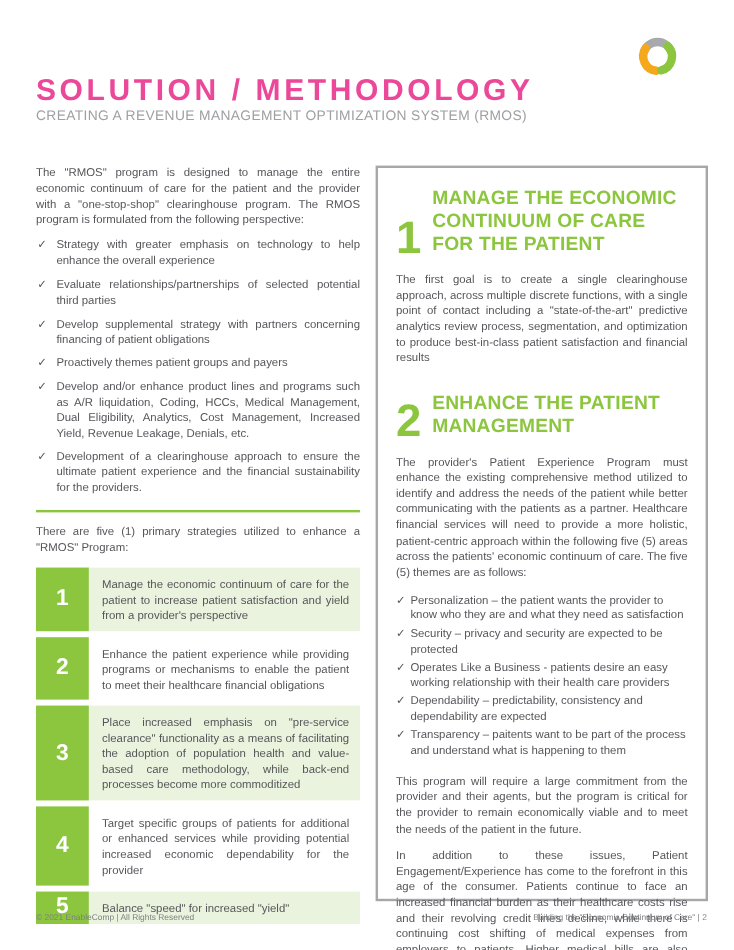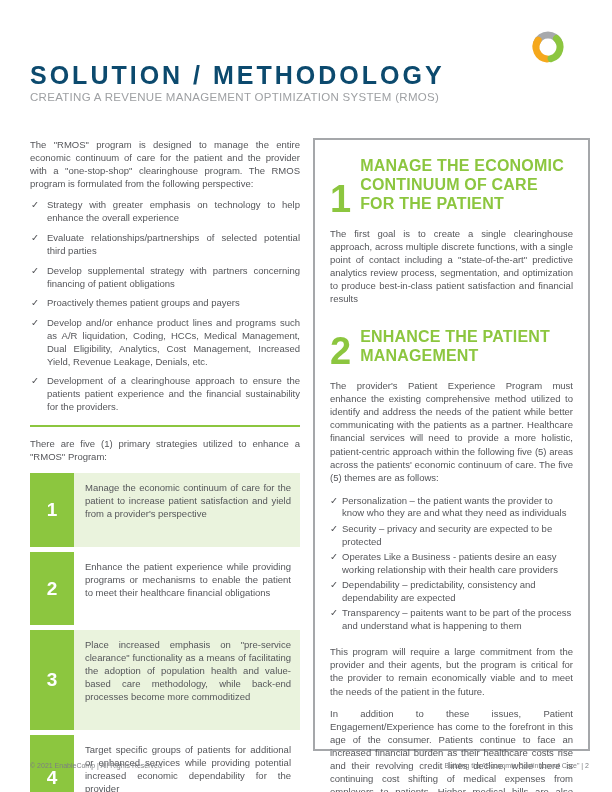--- a/index.html
+++ b/index.html
@@ -6,21 +6,21 @@
   body{
     width:612px;height:792px;position:relative;background:#ffffff;
     font-family:"Liberation Sans", sans-serif;color:#55565A;overflow:hidden;
   }
   
   .logo{position:absolute;top:27px;right:44px;width:40px;height:40px;}
   
   .header{position:absolute;top:62px;left:30px;right:30px;}
   .title{
     margin:0;font-size:25px;font-weight:bold;letter-spacing:3px;
-    color:#0c4a6e;line-height:1.05;
+    color:#ec4899;line-height:1.05;
   }
   .subtitle{
     margin:3px 0 0;font-size:11.5px;font-weight:normal;letter-spacing:0.3px;
     color:#9EA0A3;
   }
   
   .columns{position:absolute;top:138px;left:30px;display:flex;gap:13px;}
   .left-col{width:270px;}
   .right-col{
     width:277px;height:613px;box-sizing:border-box;
@@ -38,21 +38,21 @@
   .checklist .ck{position:absolute;left:1px;top:0;font-size:9.5px;color:#55565A;}
   .green-rule{border:none;border-top:2.5px solid #8CC63F;margin:11px 0 10px;}
   .strategy-rows{margin-top:10px;}
   .strategy-row{display:flex;align-items:stretch;margin-bottom:5px;}
   .strategy-row .num{
     flex:none;width:44px;background:#8CC63F;color:#ffffff;
     display:flex;align-items:center;justify-content:center;
     font-size:19px;font-weight:bold;
   }
   .strategy-row .cell{
-    flex:1;padding:9px 9px 26px 11px;font-size:9.5px;line-height:1.36;
+    flex:1;padding:9px 9px 5px 11px;font-size:9.5px;line-height:1.36;
     text-align:justify;color:#55565A;
   }
   .bg-tint{background:#EAF3DD;}
   .bg-white{background:#ffffff;}
   
   .section-header{display:flex;align-items:flex-end;margin:4px 0 12px;}
   .section-header .big-num{
     font-size:38px;font-weight:bold;color:#8CC63F;line-height:0.78;
     margin-right:9px;
   }
@@ -94,21 +94,21 @@
 
   <div class="left-col">
     <p class="para">The "RMOS" program is designed to manage the entire economic continuum of care for the patient and the provider with a "one-stop-shop" clearinghouse program. The RMOS program is formulated from the following perspective:</p>
 
     <ul class="checklist">
       <li><span class="ck">✓</span><span>Strategy with greater emphasis on technology to help enhance the overall experience</span></li>
       <li><span class="ck">✓</span><span>Evaluate relationships/partnerships of selected potential third parties</span></li>
       <li><span class="ck">✓</span><span>Develop supplemental strategy with partners concerning financing of patient obligations</span></li>
       <li><span class="ck">✓</span><span>Proactively themes patient groups and payers</span></li>
       <li><span class="ck">✓</span><span>Develop and/or enhance product lines and programs such as A/R liquidation, Coding, HCCs, Medical Management, Dual Eligibility, Analytics, Cost Management, Increased Yield, Revenue Leakage, Denials, etc.</span></li>
-      <li><span class="ck">✓</span><span>Development of a clearinghouse approach to ensure the patients patient experience and the financial sustainability for the providers.</span></li>
+      <li><span class="ck">✓</span><span>Development of a clearinghouse approach to ensure the ultimate patient experience and the financial sustainability for the providers.</span></li>
     </ul>
 
     <hr class="green-rule">
 
     <p class="para">There are five (1) primary strategies utilized to enhance a "RMOS" Program:</p>
 
     <div class="strategy-rows">
       <div class="strategy-row bg-tint">
         <div class="num">1</div>
         <div class="cell">Manage the economic continuum of care for the patient to increase patient satisfaction and yield from a provider's perspective</div>
@@ -140,21 +140,21 @@
     </div>
     <p class="para">The first goal is to create a single clearinghouse approach, across multiple discrete functions, with a single point of contact including a "state-of-the-art" predictive analytics review process, segmentation, and optimization to produce best-in-class patient satisfaction and financial results</p>
 
     <div class="section-header" style="margin-top:14px;">
       <div class="big-num">2</div>
       <div class="sec-title">ENHANCE THE PATIENT MANAGEMENT</div>
     </div>
     <p class="para">The provider's Patient Experience Program must enhance the existing comprehensive method utilized to identify and address the needs of the patient while better communicating with the patients as a partner. Healthcare financial services will need to provide a more holistic, patient-centric approach within the following five (5) areas across the patients' economic continuum of care. The five (5) themes are as follows:</p>
 
     <ul class="theme-list">
-      <li><span class="ck">✓</span><span>Personalization – the patient wants the provider to know who they are and what they need as individuals</span></li>
+      <li><span class="ck">✓</span><span>Personalization – the patient wants the provider to know who they are and what they need as satisfaction</span></li>
       <li><span class="ck">✓</span><span>Security – privacy and security are expected to be protected</span></li>
       <li><span class="ck">✓</span><span>Operates Like a Business - patients desire an easy working relationship with their health care providers</span></li>
       <li><span class="ck">✓</span><span>Dependability – predictability, consistency and dependability are expected</span></li>
       <li><span class="ck">✓</span><span>Transparency – paitents want to be part of the process and understand what is happening to them</span></li>
     </ul>
 
     <p class="para">This program will require a large commitment from the provider and their agents, but the program is critical for the provider to remain economically viable and to meet the needs of the patient in the future.</p>
     <p class="para">In addition to these issues, Patient Engagement/Experience has come to the forefront in this age of the consumer. Patients continue to face an increased financial burden as their healthcare costs rise and their revolving credit lines decline, while there is continuing cost shifting of medical expenses from employers to patients. Higher medical bills are also adversely impacting the consumer's ability to pay their medical bills.</p>
 
   </div>

